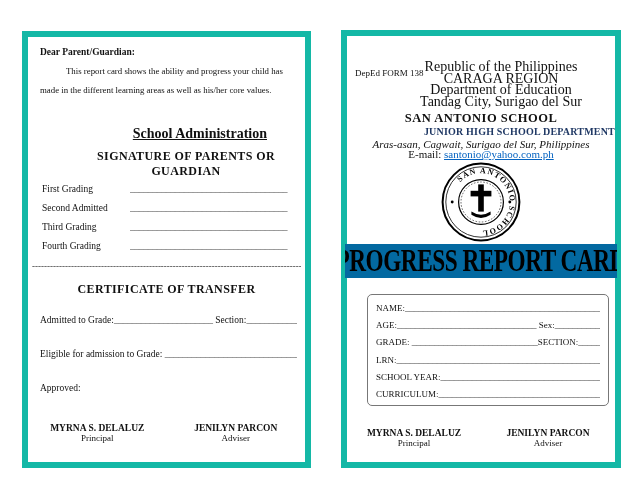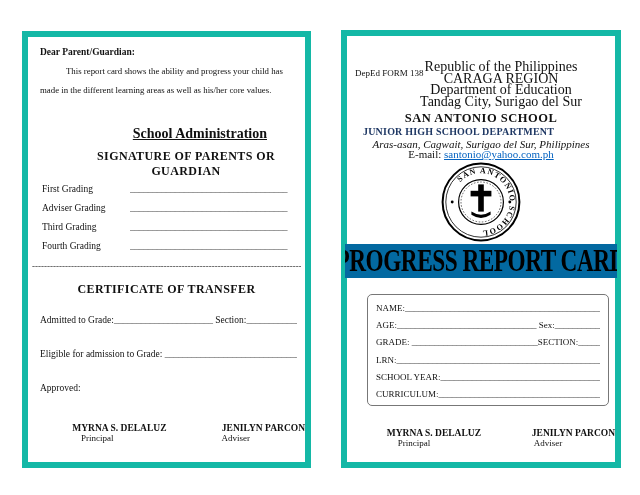--- a/index.html
+++ b/index.html
@@ -24,29 +24,29 @@
   .grading-row .g-line { font-size:9px; white-space:nowrap; overflow:hidden; }
   .divider { left:4px; right:4px; top:224px; font-size:9px; white-space:nowrap; overflow:hidden; color:#222; }
   .transfer-heading { left:0; right:0; top:245px; text-align:center; font-weight:bold; font-size:12px; letter-spacing:.4px; }
   .blank-row { left:12px; right:8px; font-size:9.5px; white-space:nowrap; overflow:hidden; }
   .blank-row .uline { font-size:9px; }
   .admitted-row { top:278px; }
   .eligible-row { top:312px; }
   .approved { left:12px; top:346px; font-size:9.5px; }
   .sign-block { left:0; right:0; display:flex; }
   .sign-col { width:50%; text-align:center; }
-  .sign-name { font-weight:bold; font-size:9.5px;text-align:right; }
+  .sign-name { font-weight:bold; font-size:9.5px; }
   .sign-title { font-size:9px; }
   #left-page .sign-block { top:386px; }
 
   
   .form-label { left:8px; top:8px; font-size:9px;margin-top:24px; }
   .gov-header { left:0; right:0; top:25px; text-align:center; font-size:14px; line-height:11.5px;padding-left:40px; }
   .school-name { left:0; right:0; top:75px; text-align:center; font-weight:bold; font-size:12.5px; letter-spacing:.5px; }
-  .department { left:16px; right:0; top:90px; text-align:left; font-weight:bold; font-size:10px; color:#1f3864; letter-spacing:.2px; }
+  .department { left:16px; right:0; top:90px; text-align:right; font-weight:bold; font-size:10px; color:#1f3864; letter-spacing:.2px; }
   .address { left:0; right:0; top:102px; text-align:center; font-size:11px;font-style:italic; }
   .email-row { left:0; right:0; top:112px; text-align:center; font-size:11px; }
   .email-row a { color:#0563c1; text-decoration:underline; }
   .seal-wrap { left:0; right:0; top:126px; text-align:center; }
   .banner { left:-2px; right:-2px; top:208px; height:34px; display:flex; align-items:center; justify-content:center; overflow:hidden; }
   .banner-text { font-weight:bold; font-size:24px; color:#000; white-space:nowrap; transform:scale(.97,1.3); letter-spacing:-.5px; }
   .fields-box { left:20px; top:258px; width:242px; height:112px; border:1px solid #777; border-radius:5px; padding:5px 8px 0 8px; }
   .field-row { font-size:9px; line-height:17.2px; white-space:nowrap; overflow:hidden; }
   #right-page .sign-block { top:392px; }
 </style>
@@ -57,21 +57,21 @@
   <div class="abs salutation">Dear Parent/Guardian:</div>
   <div class="abs para para1">This report card shows the ability and progress your child has made in the different learning areas as well as his/her core values.</div>
   <div class="abs admin-label">School Administration</div>
   <div class="abs sig-heading">SIGNATURE OF PARENTS OR GUARDIAN</div>
 
   <div class="abs grading-row" style="top:147px">
     <span class="g-label">First Grading</span>
     <span class="g-line">___________________________________</span>
   </div>
   <div class="abs grading-row" style="top:166px">
-    <span class="g-label">Adviser Grading</span>
+    <span class="g-label">Second Admitted</span>
     <span class="g-line">___________________________________</span>
   </div>
   <div class="abs grading-row" style="top:185px">
     <span class="g-label">Third Grading</span>
     <span class="g-line">___________________________________</span>
   </div>
   <div class="abs grading-row" style="top:204px">
     <span class="g-label">Fourth Grading</span>
     <span class="g-line">___________________________________</span>
   </div>

